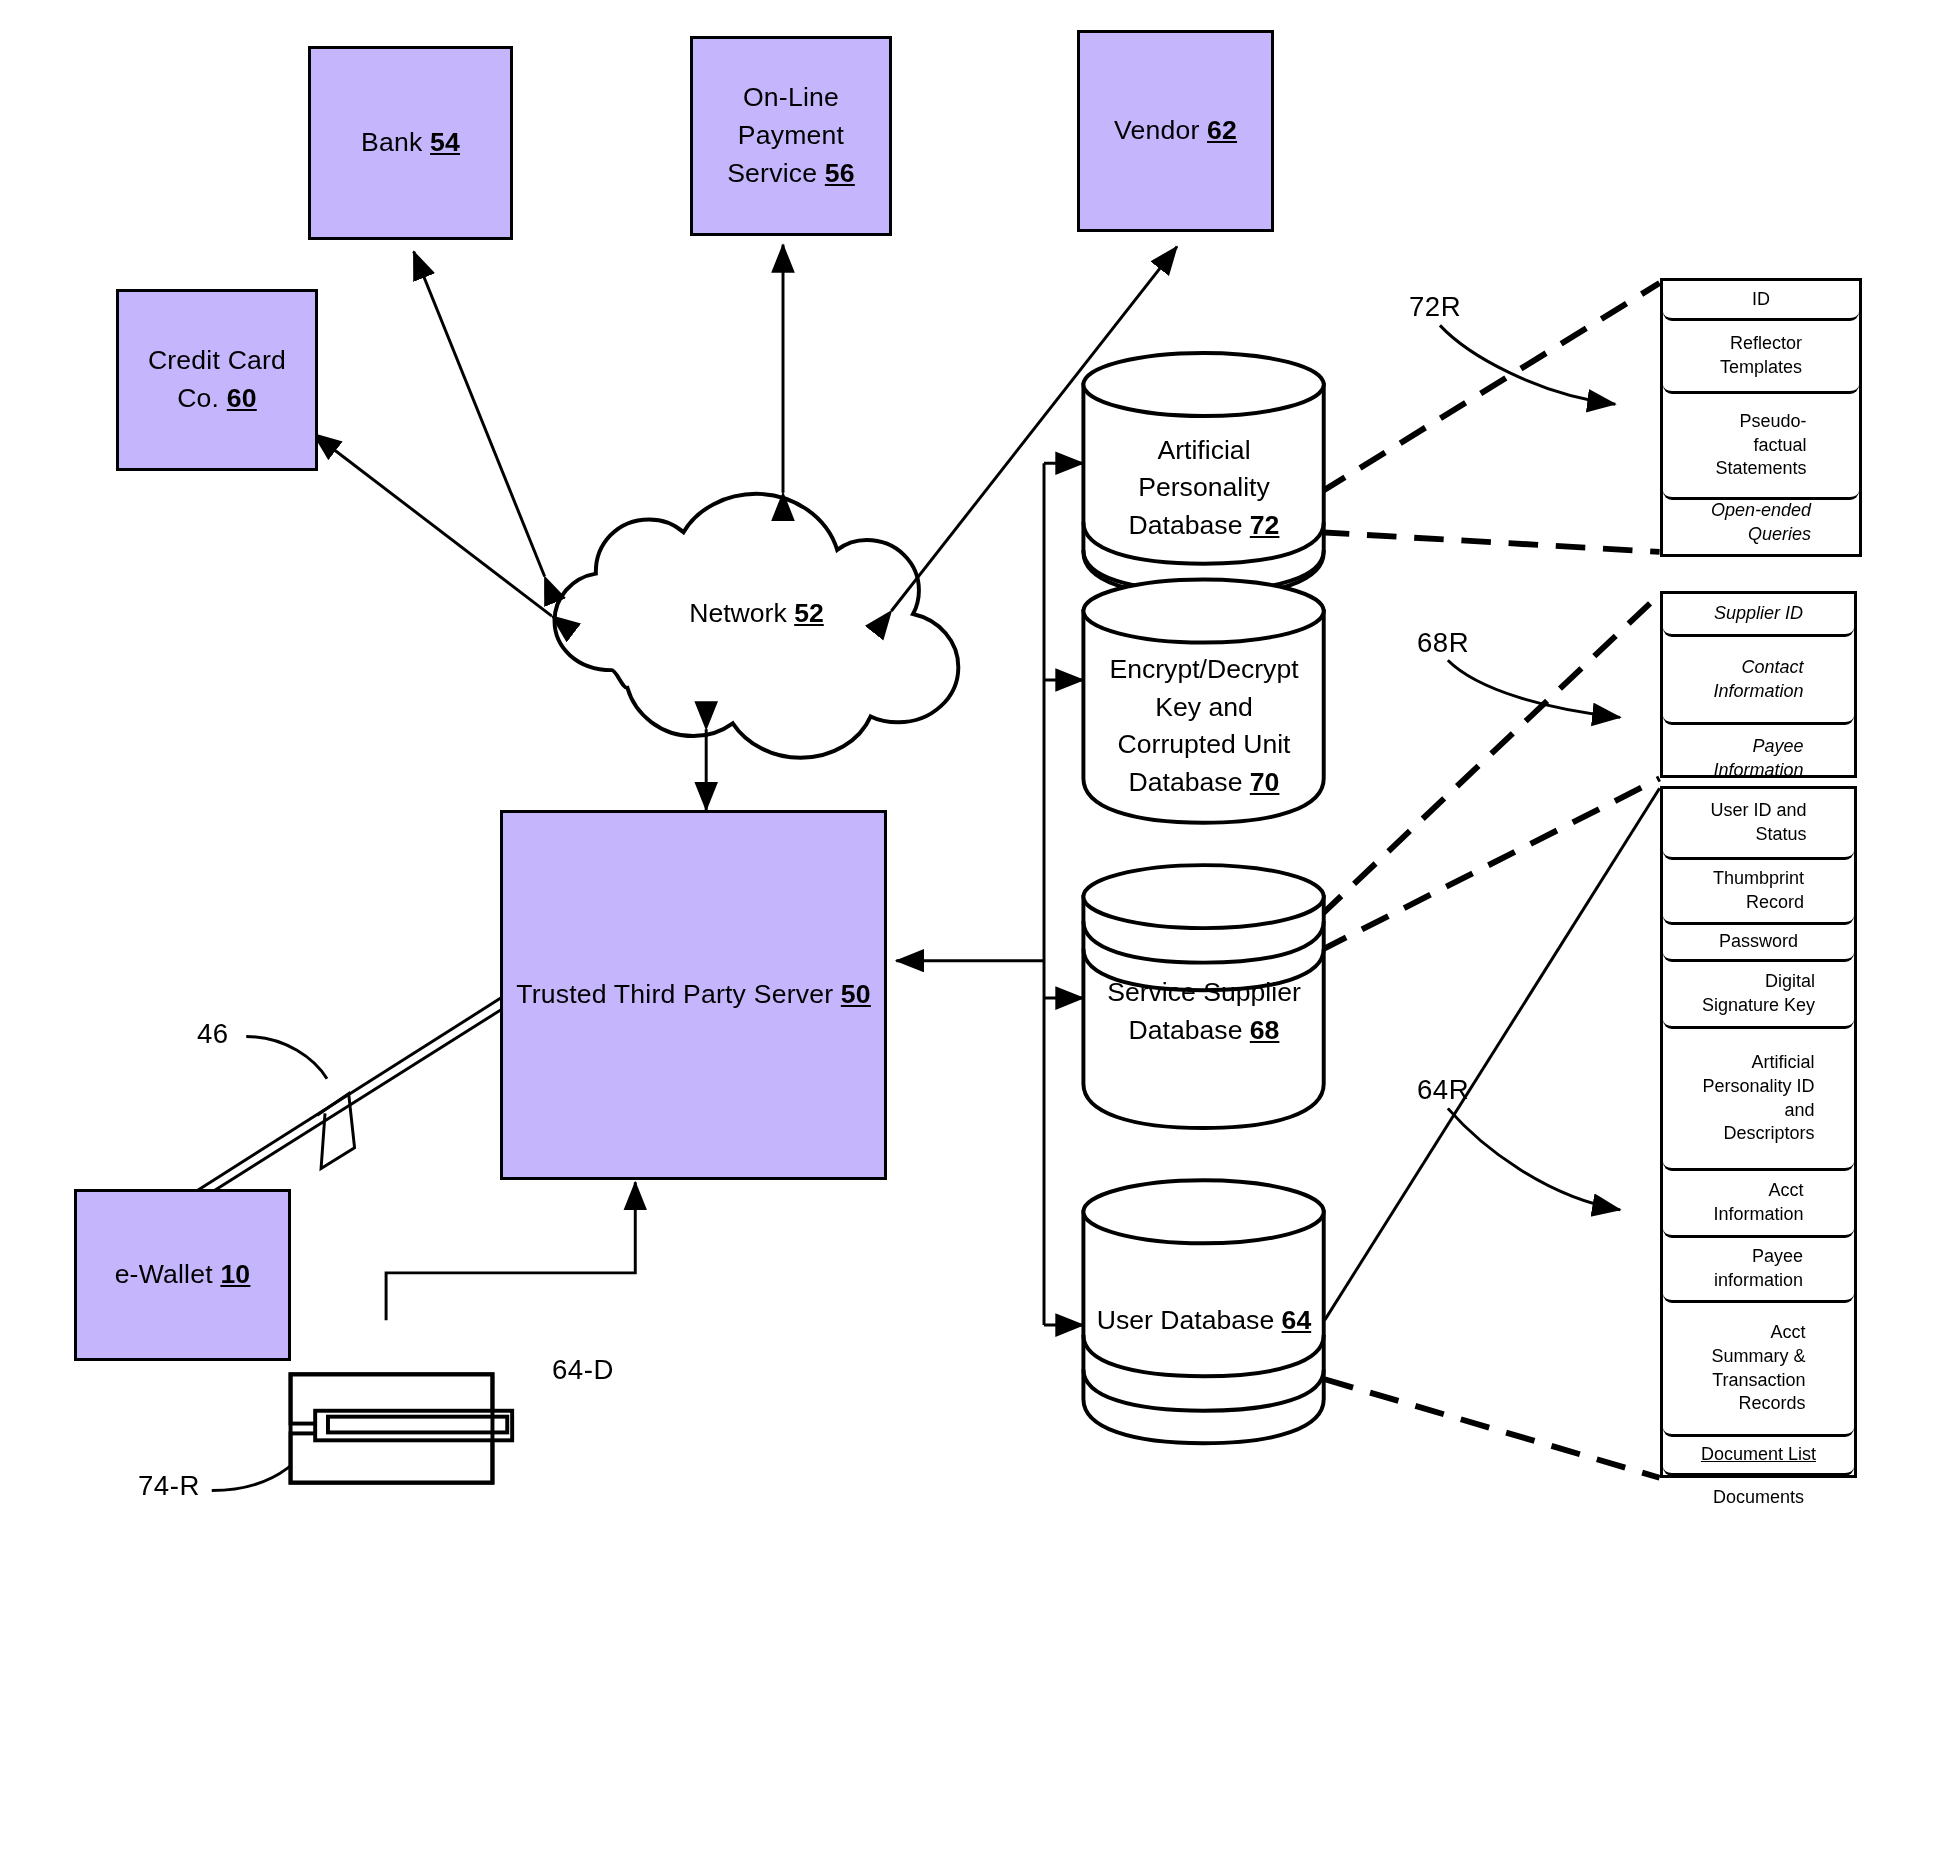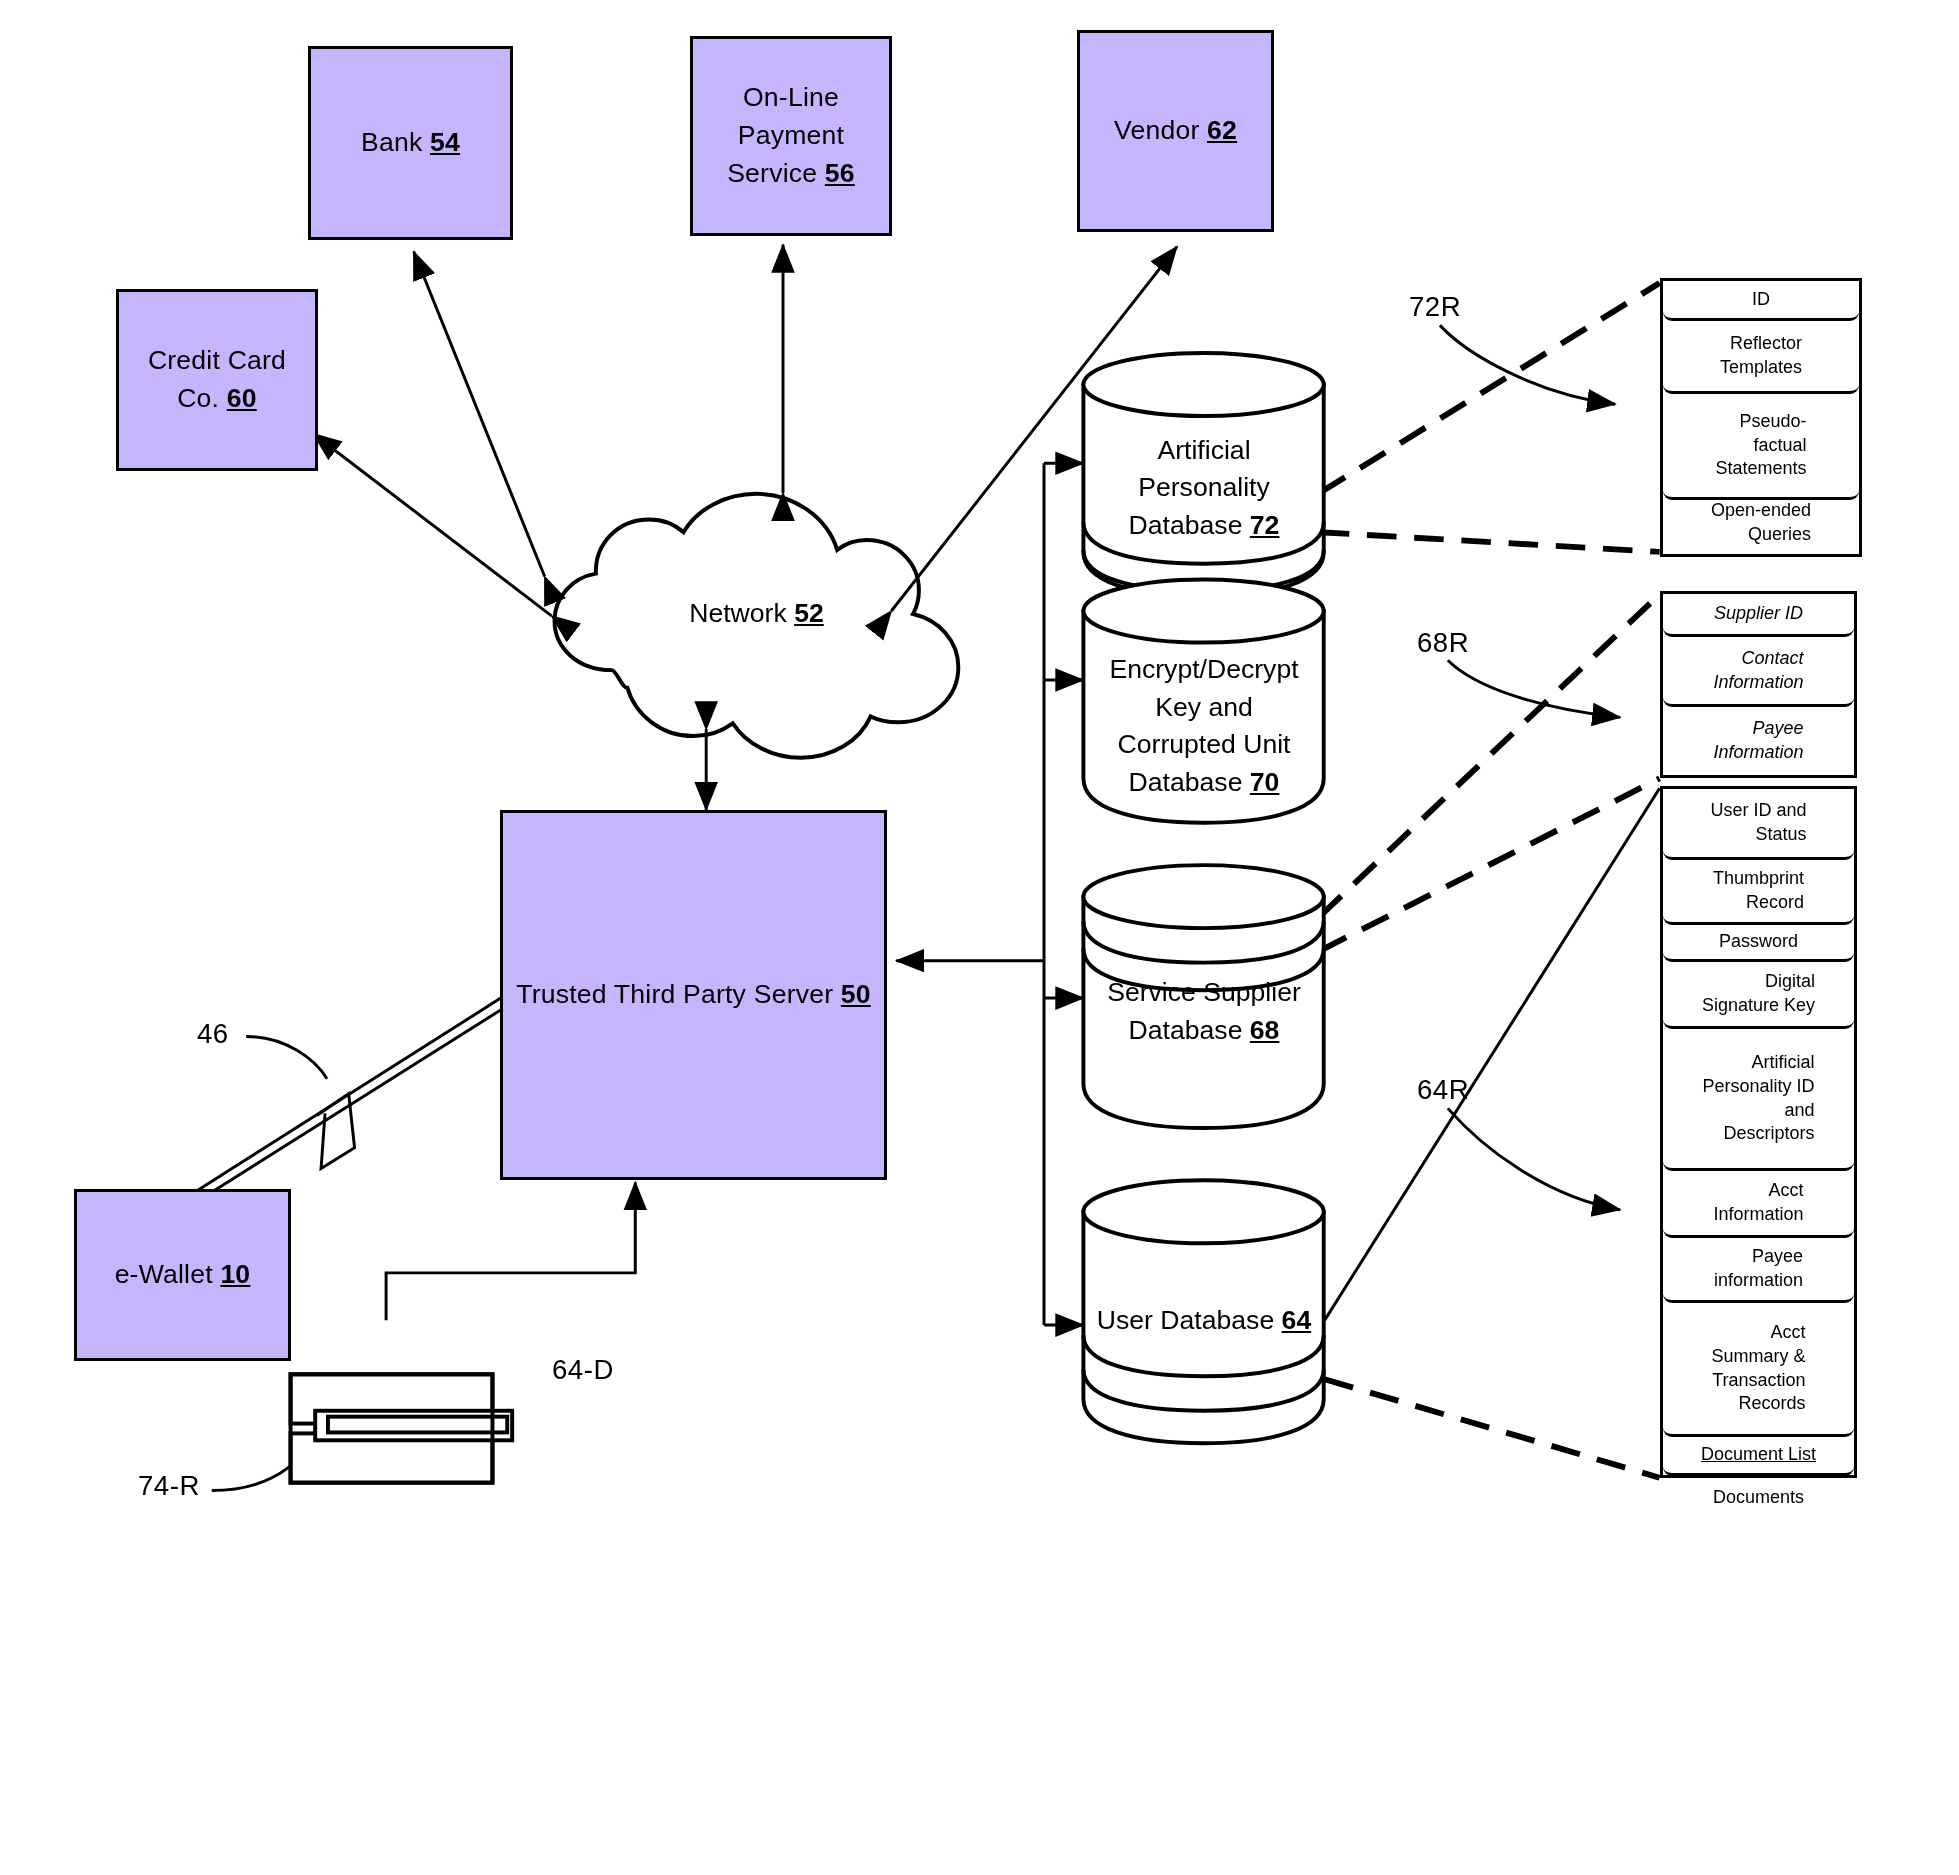--- a/index.html
+++ b/index.html
@@ -296,27 +296,27 @@
     </div>
   </div>
 
   <div class="tbl" style="left:1660px; top:278px; width:202px; height:279px;">
     <div class="tbl-row" style="height:40px;">ID</div>
     <div class="tbl-row" style="height:73px; white-space:pre-line;">Reflector
 Templates</div>
     <div class="tbl-row" style="height:106px; white-space:pre-line;">Pseudo-
 factual
 Statements</div>
-    <div class="tbl-row" style="height:46px; white-space:pre-line;">Open-ended
+    <div class="tbl-row" style="height:46px; white-space:pre-line;font-style:italic;">Open-ended
 Queries</div>
   </div>
 
   <div class="tbl" style="left:1660px; top:591px; width:197px; height:187px;font-style:italic;">
     <div class="tbl-row" style="height:43px;">Supplier ID</div>
-    <div class="tbl-row" style="height:70px; white-space:pre-line;">Contact
+    <div class="tbl-row" style="height:88px; white-space:pre-line;">Contact
 Information</div>
     <div class="tbl-row" style="height:68px; white-space:pre-line;">Payee
 Information</div>
   </div>
 
   <div class="tbl" style="left:1660px; top:786px; width:197px; height:692px;">
     <div class="tbl-row" style="height:71px; white-space:pre-line;">User ID and
 Status</div>
     <div class="tbl-row" style="height:65px; white-space:pre-line;">Thumbprint
 Record</div>

